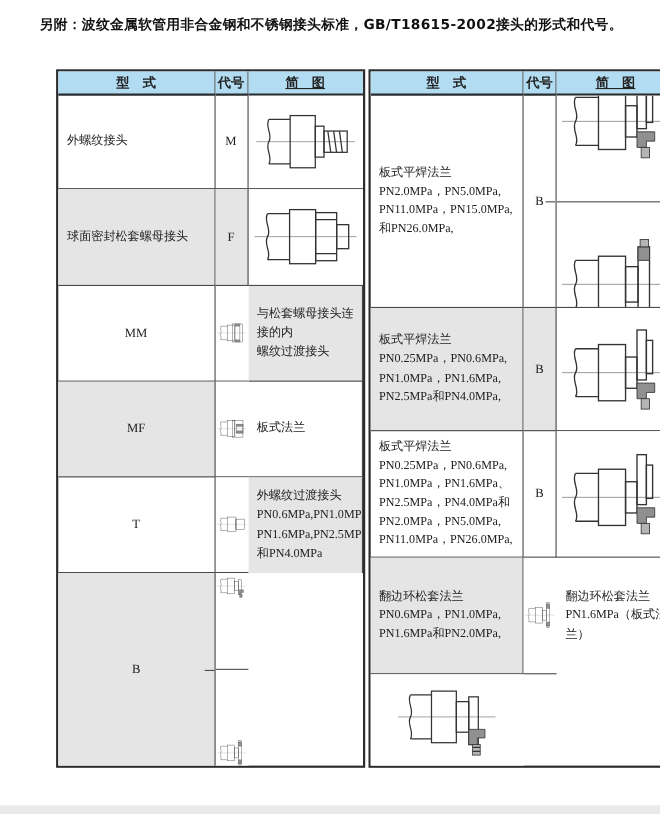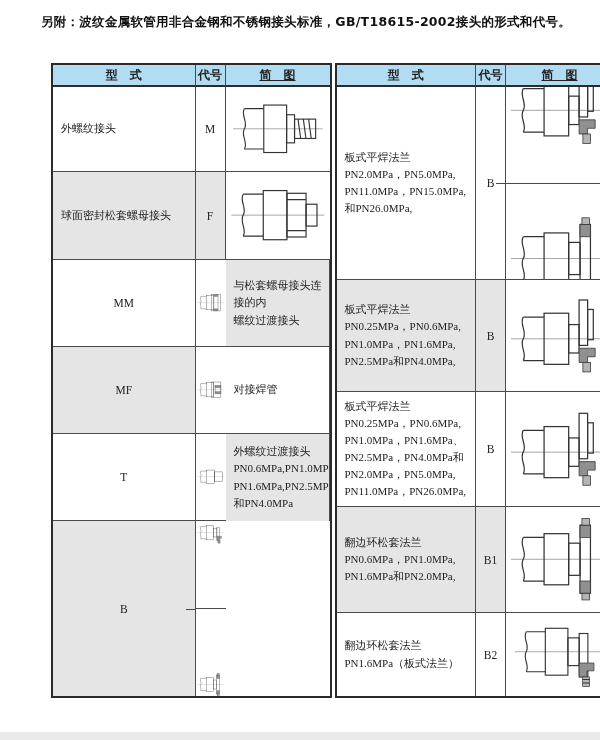--- a/index.html
+++ b/index.html
@@ -4,21 +4,21 @@
 <style>
   html,body{margin:0;padding:0;}
   body{
     width:600px;height:740px;position:relative;background:#ffffff;
     font-family:"Liberation Serif","DejaVu Serif",serif;
     color:#1c1c1c; overflow:hidden;
   }
   .title{
     position:absolute;left:36px;top:14px;width:540px;
     font-family:"DejaVu Sans","Liberation Sans",sans-serif;
-    font-weight:bold;font-size:12.5px;letter-spacing:0.3px;color:#111;text-align:center;
+    font-weight:bold;font-size:12.5px;letter-spacing:0.3px;color:#111;
   }
   .tables{
     position:absolute;left:51px;top:63px;width:564px;height:635px;
     display:flex;gap:3px;
   }
   .half{
     flex:1;border:2px solid #2b2b2b;background:#fff;box-sizing:border-box;
     display:grid;
   }
   .half.left{grid-template-columns:1fr 30px 104px;grid-template-rows:22px 85px 88px 87px 87px 87px auto;}
@@ -179,21 +179,21 @@
 
     <div class="cell tcell hl">与松套螺母接头连接的内
 螺纹过渡接头</div>
     <div class="cell ccell hl">MF</div>
     <div class="cell dcell lastcol">
       <svg class="diag">
           <use href="#sym-mf-hex"></use>
         </svg>
     </div>
 
-    <div class="cell tcell">对接焊管</div>
+    <div class="cell tcell">板式法兰</div>
     <div class="cell ccell">T</div>
     <div class="cell dcell lastcol">
       <svg class="diag">
           <use href="#sym-t-pipe"></use>
         </svg>
     </div>
 
     <div class="cell tcell hl lastrow">外螺纹过渡接头
 PN0.6MPa,PN1.0MPa,
 PN1.6MPa,PN2.5MPa,
@@ -256,30 +256,28 @@
     <div class="cell ccell">B</div>
     <div class="cell dcell lastcol">
       <svg class="diag">
           <use href="#sym-flange-up"></use>
         </svg>
     </div>
 
     <div class="cell tcell hl">翻边环松套法兰
 PN0.6MPa，PN1.0MPa,
 PN1.6MPa和PN2.0MPa,</div>
-    <div class="cell ccell hl">B1</div>
     <div class="cell dcell lastcol">
       <svg class="diag">
           <use href="#sym-flange-full"></use>
         </svg>
     </div>
 
     <div class="cell tcell lastrow">翻边环松套法兰
 PN1.6MPa（板式法兰）</div>
-    <div class="cell ccell lastrow">B2</div>
     <div class="cell dcell lastcol lastrow">
       <svg class="diag">
           <use href="#sym-flange-down"></use>
         </svg>
     </div>
   </div>
 
 </div>
 
 <div class="bottom-strip"></div>

